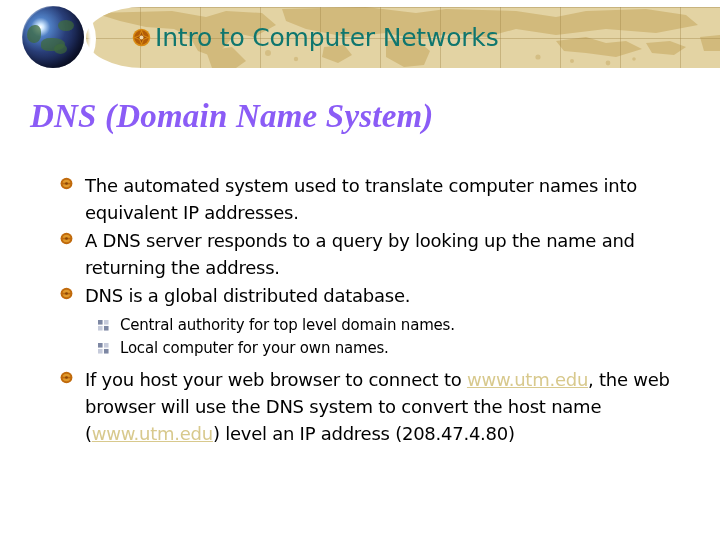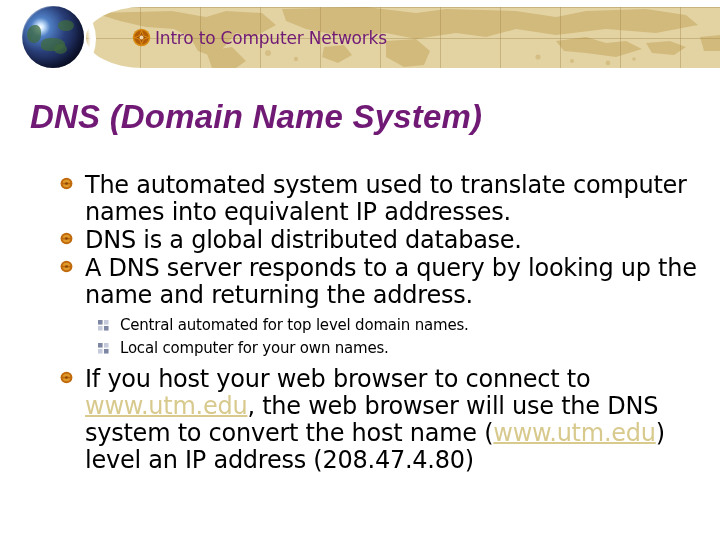--- a/index.html
+++ b/index.html
@@ -54,22 +54,22 @@
     left: 46px;
     top: 0;
     height: 61px;
     display: flex;
     align-items: center;
     gap: 4px;
     white-space: nowrap;
   }
   .banner-title .label {
     font-family: "DejaVu Sans", sans-serif;
-    font-size: 17px;
-    color: #701a75;
+    font-size: 25px;
+    color: #0f766e;
     letter-spacing: -0.2px;
   }
 
   
   .compass {
     width: 19px;
     height: 19px;
     flex: 0 0 19px;
     display: block;
   }
@@ -109,25 +109,25 @@
     border-radius: 50%;
     background: radial-gradient(circle, rgba(255,255,255,.0) 55%, rgba(255,255,255,1) 62%);
     pointer-events: none;
   }
 
   
   .slide-title {
     position: absolute;
     left: 30px;
     top: 98px;
-    font-family: Liberation Sans, sans-serif;
+    font-family: Liberation Serif, serif;
     font-style: italic;
     font-weight: bold;
     font-size: 33px;
-    color: #701a75;
+    color: #8b5cf6;
     letter-spacing: 0.2px;
     white-space: nowrap;
   }
 
   
   .body-list {
     position: absolute;
     left: 60px;
     top: 172px;
     width: 640px;
@@ -138,21 +138,21 @@
     margin-bottom: 1px;
   }
   .bullet-mark {
     flex: 0 0 25px;
     padding-top: 5px;
     display: flex;
     justify-content: flex-start;
   }
   .bullet-text {
     font-family: "DejaVu Sans", sans-serif;
-    font-size: 24px;
+    font-size: 18px;
     line-height: 27px;
     color: #000000;
     letter-spacing: -0.25px;
   }
 
   
   .mark-l1 { width: 13px; height: 13px; display:block; }
 
   
   .sub-list {
@@ -253,46 +253,46 @@
 
   <div class="bullet-row">
     <span class="bullet-mark">
       <svg class="mark-l1" viewBox="0 0 14 14" aria-hidden="true">
         <ellipse cx="7" cy="7" rx="6.4" ry="6.1" fill="#c06a0c"></ellipse>
         <ellipse cx="7" cy="7" rx="4.2" ry="4" fill="#e09a2c"></ellipse>
         <path d="M1.4 6.2 h11.2 v1.8 h-11.2 z" fill="#c06a0c"></path>
         <ellipse cx="7" cy="7" rx="1.5" ry="1.4" fill="#8a4606"></ellipse>
       </svg>
     </span>
-    <span class="bullet-text">DNS is a global distributed database.</span>
+    <span class="bullet-text">A DNS server responds to a query by looking up the name and returning the address.</span>
   </div>
 
   <div class="bullet-row">
     <span class="bullet-mark">
       <svg class="mark-l1" viewBox="0 0 14 14" aria-hidden="true">
         <ellipse cx="7" cy="7" rx="6.4" ry="6.1" fill="#c06a0c"></ellipse>
         <ellipse cx="7" cy="7" rx="4.2" ry="4" fill="#e09a2c"></ellipse>
         <path d="M1.4 6.2 h11.2 v1.8 h-11.2 z" fill="#c06a0c"></path>
         <ellipse cx="7" cy="7" rx="1.5" ry="1.4" fill="#8a4606"></ellipse>
       </svg>
     </span>
-    <span class="bullet-text">A DNS server responds to a query by looking up the name and returning the address.</span>
+    <span class="bullet-text">DNS is a global distributed database.</span>
   </div>
 
   <div class="sub-list">
     <div class="sub-row">
       <span class="sub-mark">
         <svg class="mark-l2" viewBox="0 0 12 12" aria-hidden="true">
           <rect x="0" y="0" width="5" height="5" fill="#7d87a3"></rect>
           <rect x="6.5" y="0" width="5" height="5" fill="#c6cbdb"></rect>
           <rect x="0" y="6.5" width="5" height="5" fill="#c6cbdb"></rect>
           <rect x="6.5" y="6.5" width="5" height="5" fill="#7d87a3"></rect>
         </svg>
       </span>
-      <span class="sub-text">Central automated for top level domain names.</span>
+      <span class="sub-text">Central authority for top level domain names.</span>
     </div>
     <div class="sub-row">
       <span class="sub-mark">
         <svg class="mark-l2" viewBox="0 0 12 12" aria-hidden="true">
           <rect x="0" y="0" width="5" height="5" fill="#7d87a3"></rect>
           <rect x="6.5" y="0" width="5" height="5" fill="#c6cbdb"></rect>
           <rect x="0" y="6.5" width="5" height="5" fill="#c6cbdb"></rect>
           <rect x="6.5" y="6.5" width="5" height="5" fill="#7d87a3"></rect>
         </svg>
       </span>

